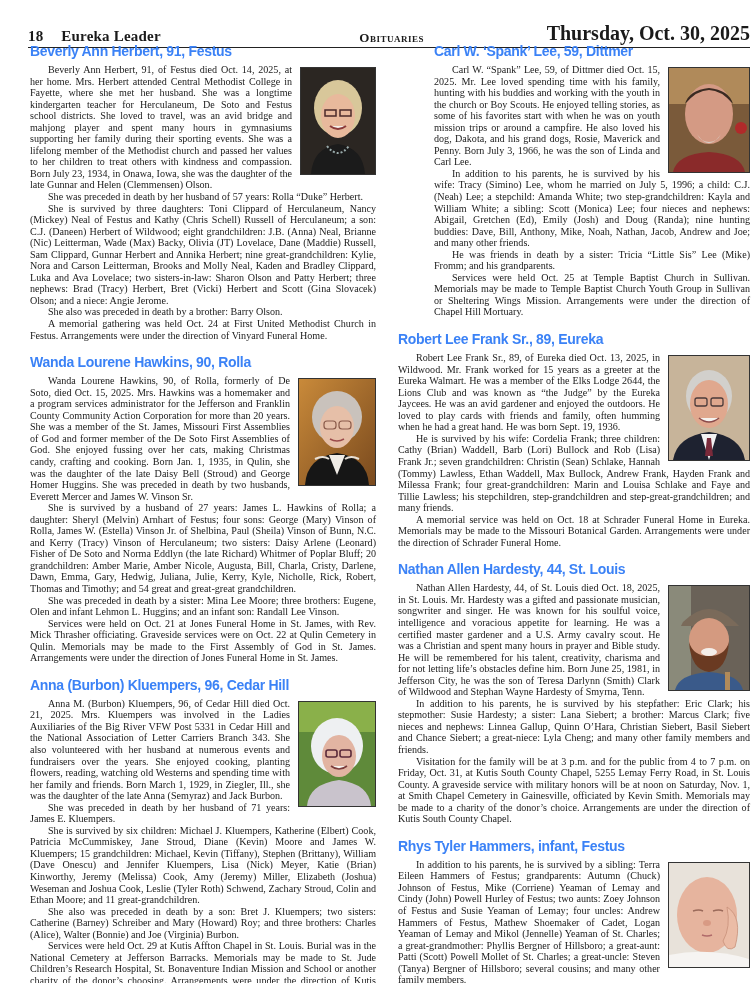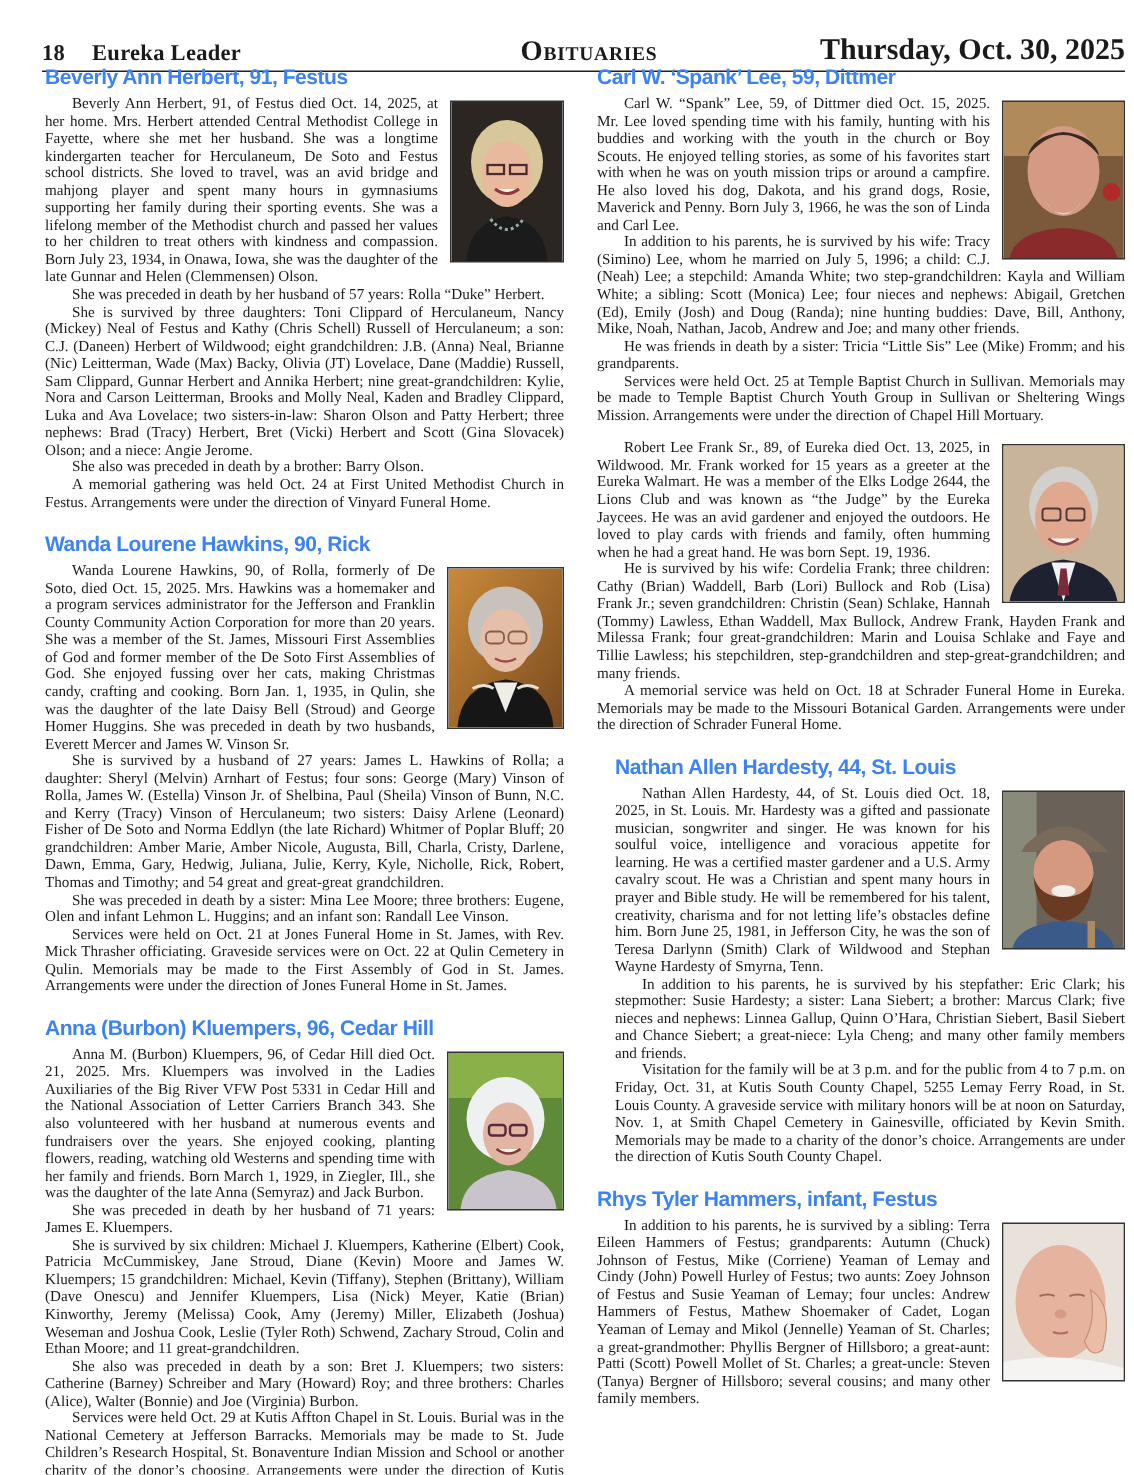--- a/index.html
+++ b/index.html
@@ -3,21 +3,21 @@
 <meta charset="utf-8">
 <style>
   * { box-sizing: border-box; margin: 0; padding: 0; }
   html, body { width: 756px; height: 983px; background: #ffffff; overflow: hidden; }
   body { font-family: "Liberation Serif", serif; color: #1a1a1a; position: relative; }
 
   .masthead { position: absolute; left: 28px; top: 24px; width: 722px; height: 24px;
     border-bottom: 1.5px solid #222; display: flex; align-items: flex-end; justify-content: space-between; padding-bottom: 2px; }
   .mh-left { font-size: 15px; font-weight: bold; letter-spacing: 0.2px; }
   .mh-left .pg { margin-right: 14px; }
-  .mh-center { font-size: 19px; font-weight: bold; font-variant: small-caps; letter-spacing: 0.5px; position: absolute; left: 50%; transform: translateX(-46%); bottom: 1px; }
+  .mh-center { font-size: 13px; font-weight: bold; font-variant: small-caps; letter-spacing: 0.5px; position: absolute; left: 50%; transform: translateX(-46%); bottom: 1px; }
   .mh-right { font-size: 20px; font-weight: bold; }
 
   .col { position: absolute; top: 40px; }
   .col-left { left: 30px; width: 346px; }
   .col-right { left: 398px; width: 352px; }
 
   .obit { position: relative; }
   .obit h2 { font-family: "Liberation Sans", sans-serif; font-size: 14px; font-weight: bold; letter-spacing: -0.3px; color: #3b82f6; line-height: 22px; margin-bottom: 2px; white-space: nowrap; }
   .obit p { font-size: 10.1px; line-height: 11.55px; text-align: justify; text-indent: 18px; hyphens: auto; }
 
@@ -53,21 +53,21 @@
       </svg>
     </div>
     <p>Beverly Ann Herbert, 91, of Festus died Oct. 14, 2025, at her home. Mrs. Herbert attended Central Methodist College in Fayette, where she met her husband. She was a longtime kindergarten teacher for Herculaneum, De Soto and Festus school districts. She loved to travel, was an avid bridge and mahjong player and spent many hours in gymnasiums supporting her family during their sporting events. She was a lifelong member of the Methodist church and passed her values to her children to treat others with kindness and compassion. Born July 23, 1934, in Onawa, Iowa, she was the daughter of the late Gunnar and Helen (Clemmensen) Olson.</p>
     <p>She was preceded in death by her husband of 57 years: Rolla “Duke” Herbert.</p>
     <p>She is survived by three daughters: Toni Clippard of Herculaneum, Nancy (Mickey) Neal of Festus and Kathy (Chris Schell) Russell of Herculaneum; a son: C.J. (Daneen) Herbert of Wildwood; eight grandchildren: J.B. (Anna) Neal, Brianne (Nic) Leitterman, Wade (Max) Backy, Olivia (JT) Lovelace, Dane (Maddie) Russell, Sam Clippard, Gunnar Herbert and Annika Herbert; nine great-grandchildren: Kylie, Nora and Carson Leitterman, Brooks and Molly Neal, Kaden and Bradley Clippard, Luka and Ava Lovelace; two sisters-in-law: Sharon Olson and Patty Herbert; three nephews: Brad (Tracy) Herbert, Bret (Vicki) Herbert and Scott (Gina Slovacek) Olson; and a niece: Angie Jerome.</p>
     <p>She also was preceded in death by a brother: Barry Olson.</p>
     <p>A memorial gathering was held Oct. 24 at First United Methodist Church in Festus. Arrangements were under the direction of Vinyard Funeral Home.</p>
   </article>
 
   <article class="obit" style="margin-bottom:10px;">
-    <h2>Wanda Lourene Hawkins, 90, Rick</h2>
+    <h2>Wanda Lourene Hawkins, 90, Rolla</h2>
     <div class="photo" title="portrait-elderly-woman-glasses">
       <svg width="76" height="106" viewBox="0 0 76 106">
         <defs>
             <linearGradient id="gbg2" x1="0" y1="0" x2="1" y2="1">
               <stop offset="0" stop-color="#c98a3a"></stop>
               <stop offset="1" stop-color="#7a4a1e"></stop>
             </linearGradient>
           </defs>
         <rect width="76" height="106" fill="url(#gbg2)"></rect>
         <ellipse cx="38" cy="38" rx="25" ry="26" fill="#c9c2bc"></ellipse>
@@ -103,59 +103,60 @@
     <p>Anna M. (Burbon) Kluempers, 96, of Cedar Hill died Oct. 21, 2025. Mrs. Kluempers was involved in the Ladies Auxiliaries of the Big River VFW Post 5331 in Cedar Hill and the National Association of Letter Carriers Branch 343. She also volunteered with her husband at numerous events and fundraisers over the years. She enjoyed cooking, planting flowers, reading, watching old Westerns and spending time with her family and friends. Born March 1, 1929, in Ziegler, Ill., she was the daughter of the late Anna (Semyraz) and Jack Burbon.</p>
     <p>She was preceded in death by her husband of 71 years: James E. Kluempers.</p>
     <p>She is survived by six children: Michael J. Kluempers, Katherine (Elbert) Cook, Patricia McCummiskey, Jane Stroud, Diane (Kevin) Moore and James W. Kluempers; 15 grandchildren: Michael, Kevin (Tiffany), Stephen (Brittany), William (Dave Onescu) and Jennifer Kluempers, Lisa (Nick) Meyer, Katie (Brian) Kinworthy, Jeremy (Melissa) Cook, Amy (Jeremy) Miller, Elizabeth (Joshua) Weseman and Joshua Cook, Leslie (Tyler Roth) Schwend, Zachary Stroud, Colin and Ethan Moore; and 11 great-grandchildren.</p>
     <p>She also was preceded in death by a son: Bret J. Kluempers; two sisters: Catherine (Barney) Schreiber and Mary (Howard) Roy; and three brothers: Charles (Alice), Walter (Bonnie) and Joe (Virginia) Burbon.</p>
     <p>Services were held Oct. 29 at Kutis Affton Chapel in St. Louis. Burial was in the National Cemetery at Jefferson Barracks. Memorials may be made to St. Jude Children’s Research Hospital, St. Bonaventure Indian Mission and School or another charity of the donor’s choosing. Arrangements were under the direction of Kutis Affton Chapel.</p>
   </article>
 </div>
 
 <div class="col col-right">
 
-  <article class="obit" style="margin-bottom:10px;">
+  <article class="obit" style="margin-bottom:10px;margin-left:36px;">
     <h2>Carl W. ‘Spank’ Lee, 59, Dittmer</h2>
     <div class="photo" title="portrait-man-goatee">
       <svg width="80" height="104" viewBox="0 0 80 104">
         <rect width="80" height="104" fill="#7a5a3a"></rect>
         <rect y="0" width="80" height="36" fill="#b08a5a"></rect>
         <circle cx="72" cy="60" r="6" fill="#b02a2a"></circle>
         <ellipse cx="40" cy="46" rx="24" ry="30" fill="#d49a84"></ellipse>
         <path d="M16 36 Q40 8 64 36 Q60 22 40 20 Q20 22 16 36 Z" fill="#3a2a22"></path>
         <path d="M28 66 Q40 84 52 66 Q48 74 40 74 Q32 74 28 66 Z" fill="#d8d2ca"></path>
         <path d="M4 104 Q8 86 40 84 Q72 86 76 104 Z" fill="#8a2a2a"></path>
       </svg>
     </div>
     <p>Carl W. “Spank” Lee, 59, of Dittmer died Oct. 15, 2025. Mr. Lee loved spending time with his family, hunting with his buddies and working with the youth in the church or Boy Scouts. He enjoyed telling stories, as some of his favorites start with when he was on youth mission trips or around a campfire. He also loved his dog, Dakota, and his grand dogs, Rosie, Maverick and Penny. Born July 3, 1966, he was the son of Linda and Carl Lee.</p>
     <p>In addition to his parents, he is survived by his wife: Tracy (Simino) Lee, whom he married on July 5, 1996; a child: C.J. (Neah) Lee; a stepchild: Amanda White; two step-grandchildren: Kayla and William White; a sibling: Scott (Monica) Lee; four nieces and nephews: Abigail, Gretchen (Ed), Emily (Josh) and Doug (Randa); nine hunting buddies: Dave, Bill, Anthony, Mike, Noah, Nathan, Jacob, Andrew and Joe; and many other friends.</p>
     <p>He was friends in death by a sister: Tricia “Little Sis” Lee (Mike) Fromm; and his grandparents.</p>
     <p>Services were held Oct. 25 at Temple Baptist Church in Sullivan. Memorials may be made to Temple Baptist Church Youth Group in Sullivan or Sheltering Wings Mission. Arrangements were under the direction of Chapel Hill Mortuary.</p>
   </article>
 
   <article class="obit" style="margin-bottom:10px;">
+    <h2>Robert Lee Frank Sr., 89, Eureka</h2>
     <div class="photo" title="portrait-elderly-man-suit">
       <svg width="80" height="104" viewBox="0 0 80 104">
         <rect width="80" height="104" fill="#c7b49a"></rect>
         <ellipse cx="40" cy="40" rx="23" ry="26" fill="#d2d0cc"></ellipse>
         <ellipse cx="40" cy="48" rx="19" ry="24" fill="#e0a88e"></ellipse>
         <rect x="26" y="42" width="12" height="8" rx="2" fill="none" stroke="#4a3a3a" stroke-width="1.3"></rect>
         <rect x="42" y="42" width="12" height="8" rx="2" fill="none" stroke="#4a3a3a" stroke-width="1.3"></rect>
         <path d="M30 62 Q40 70 50 62" stroke="#8a4a4a" stroke-width="1.6" fill="#f5f2ee"></path>
         <path d="M4 104 Q8 80 40 76 Q72 80 76 104 Z" fill="#1e2230"></path>
         <path d="M32 78 L40 104 L48 78 Z" fill="#f2f2f2"></path>
         <path d="M38 82 L42 82 L44 100 L36 100 Z" fill="#7a2a3a"></path>
       </svg>
     </div>
     <p>Robert Lee Frank Sr., 89, of Eureka died Oct. 13, 2025, in Wildwood. Mr. Frank worked for 15 years as a greeter at the Eureka Walmart. He was a member of the Elks Lodge 2644, the Lions Club and was known as “the Judge” by the Eureka Jaycees. He was an avid gardener and enjoyed the outdoors. He loved to play cards with friends and family, often humming when he had a great hand. He was born Sept. 19, 1936.</p>
     <p>He is survived by his wife: Cordelia Frank; three children: Cathy (Brian) Waddell, Barb (Lori) Bullock and Rob (Lisa) Frank Jr.; seven grandchildren: Christin (Sean) Schlake, Hannah (Tommy) Lawless, Ethan Waddell, Max Bullock, Andrew Frank, Hayden Frank and Milessa Frank; four great-grandchildren: Marin and Louisa Schlake and Faye and Tillie Lawless; his stepchildren, step-grandchildren and step-great-grandchildren; and many friends.</p>
     <p>A memorial service was held on Oct. 18 at Schrader Funeral Home in Eureka. Memorials may be made to the Missouri Botanical Garden. Arrangements were under the direction of Schrader Funeral Home.</p>
   </article>
 
-  <article class="obit" style="margin-bottom:10px;margin-left:12px;">
+  <article class="obit" style="margin-bottom:10px;">
     <h2>Nathan Allen Hardesty, 44, St. Louis</h2>
     <div class="photo" title="portrait-man-beard-cap">
       <svg width="80" height="104" viewBox="0 0 80 104">
         <rect width="80" height="104" fill="#6a6258"></rect>
         <rect x="0" y="0" width="22" height="104" fill="#8a8a7a"></rect>
         <path d="M14 36 Q40 10 66 36 L70 40 L12 40 Z" fill="#7a6a5a"></path>
         <ellipse cx="40" cy="54" rx="20" ry="22" fill="#d49a80"></ellipse>
         <path d="M20 56 Q22 84 40 86 Q58 84 60 56 Q56 70 40 70 Q24 70 20 56 Z" fill="#6a3a22"></path>
         <ellipse cx="40" cy="66" rx="8" ry="4" fill="#f4eeea"></ellipse>
         <path d="M6 104 Q10 88 40 86 Q70 88 74 104 Z" fill="#3a5a8a"></path>

